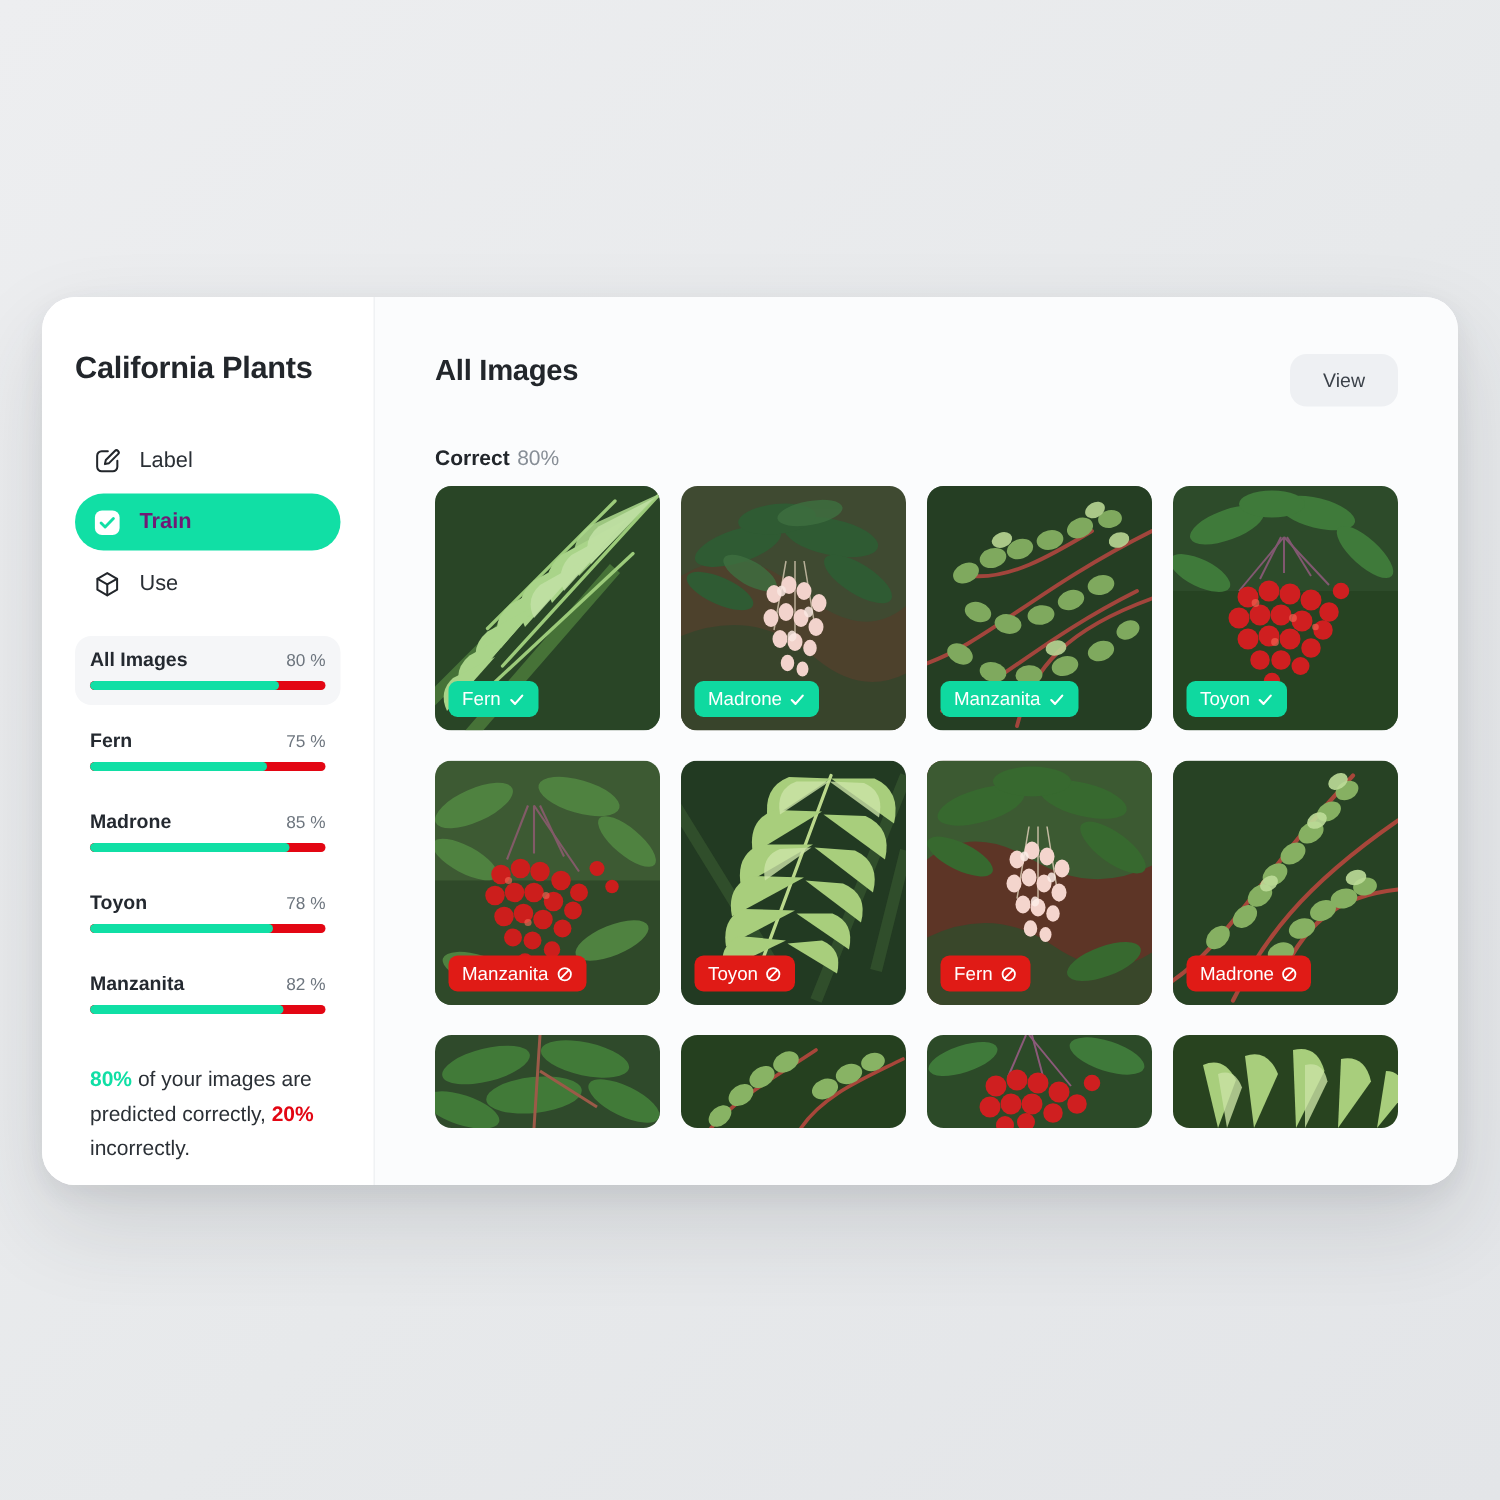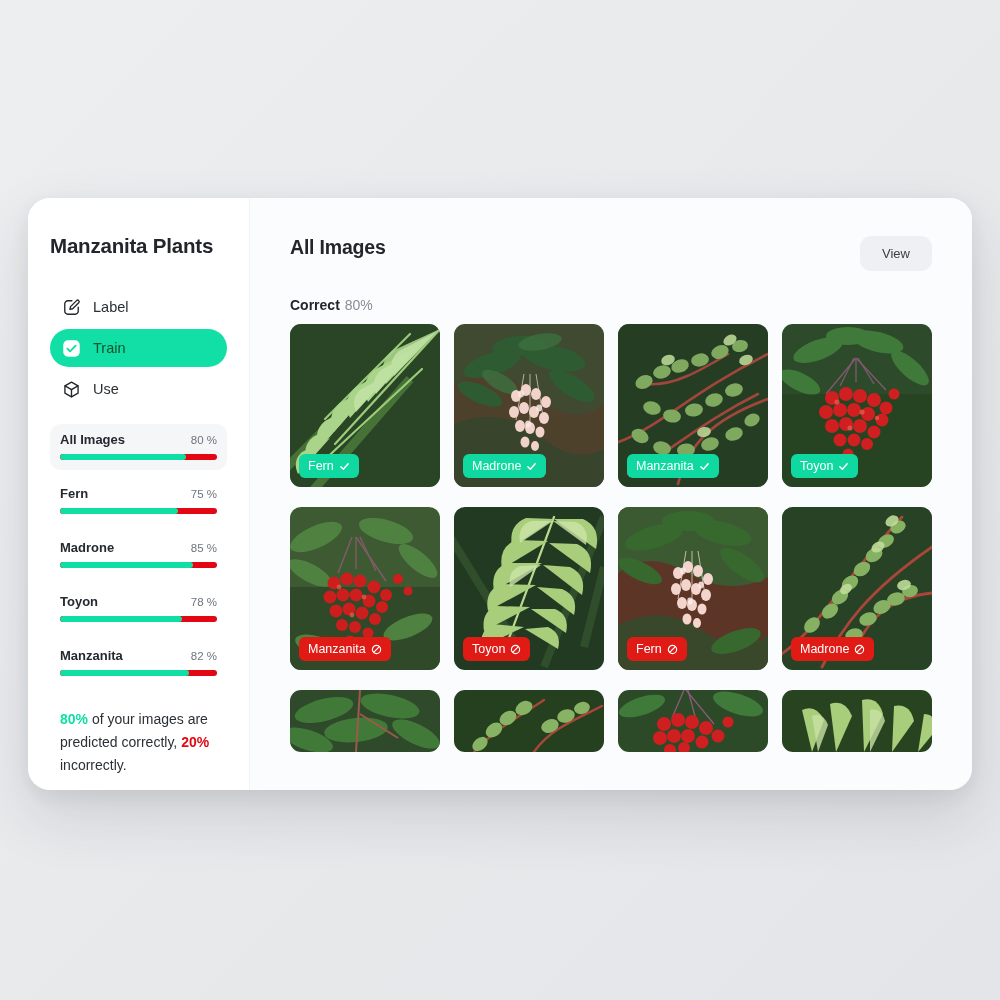--- a/index.html
+++ b/index.html
@@ -53,21 +53,21 @@
     padding: 0 12px;
     border-radius: 19px;
     margin-bottom: 3px;
     cursor: pointer;
   }
   .nav-item .nav-label {
     font-size: 14.5px;
     color: #2a2f35;
   }
   .nav-item.active { background: #11dfa5; }
-  .nav-item.active .nav-label { color: #14532d; font-weight: normal; }
+  .nav-item.active .nav-label { color: #701a75; font-weight: bold; }
   .nav-ico { width: 19px; height: 19px; flex: 0 0 19px; display: block; }
 
   
   .prog-list { margin-top: 6px; }
   .prog-row {
     padding: 8px 10px 10px 10px;
     border-radius: 11px;
     margin-bottom: 8px;
     cursor: pointer;
   }
@@ -179,21 +179,21 @@
   .badge.bad { background: #e01b16; }
   .badge svg { display:block; }
 </style>
 </head>
 <body>
 
 <div class="page">
   <div class="window">
 
     <aside class="sidebar">
-      <div class="app-title">Manzanita Plants</div>
+      <div class="app-title">California Plants</div>
 
       <nav class="nav">
 
         <div class="nav-item">
           <span class="nav-ico">
             <svg viewBox="0 0 24 24" width="19" height="19" fill="none" stroke="#22262b" stroke-width="1.7" stroke-linecap="round" stroke-linejoin="round">
               <path d="M20.5 11.5v5.2a3.8 3.8 0 0 1-3.8 3.8H7.3a3.8 3.8 0 0 1-3.8-3.8V7.3a3.8 3.8 0 0 1 3.8-3.8h5.2"></path>
               <path d="M18.4 3.3a1.9 1.9 0 0 1 2.7 2.7l-7.6 7.6-3.5.8.8-3.5z"></path>
             </svg>
           </span>

